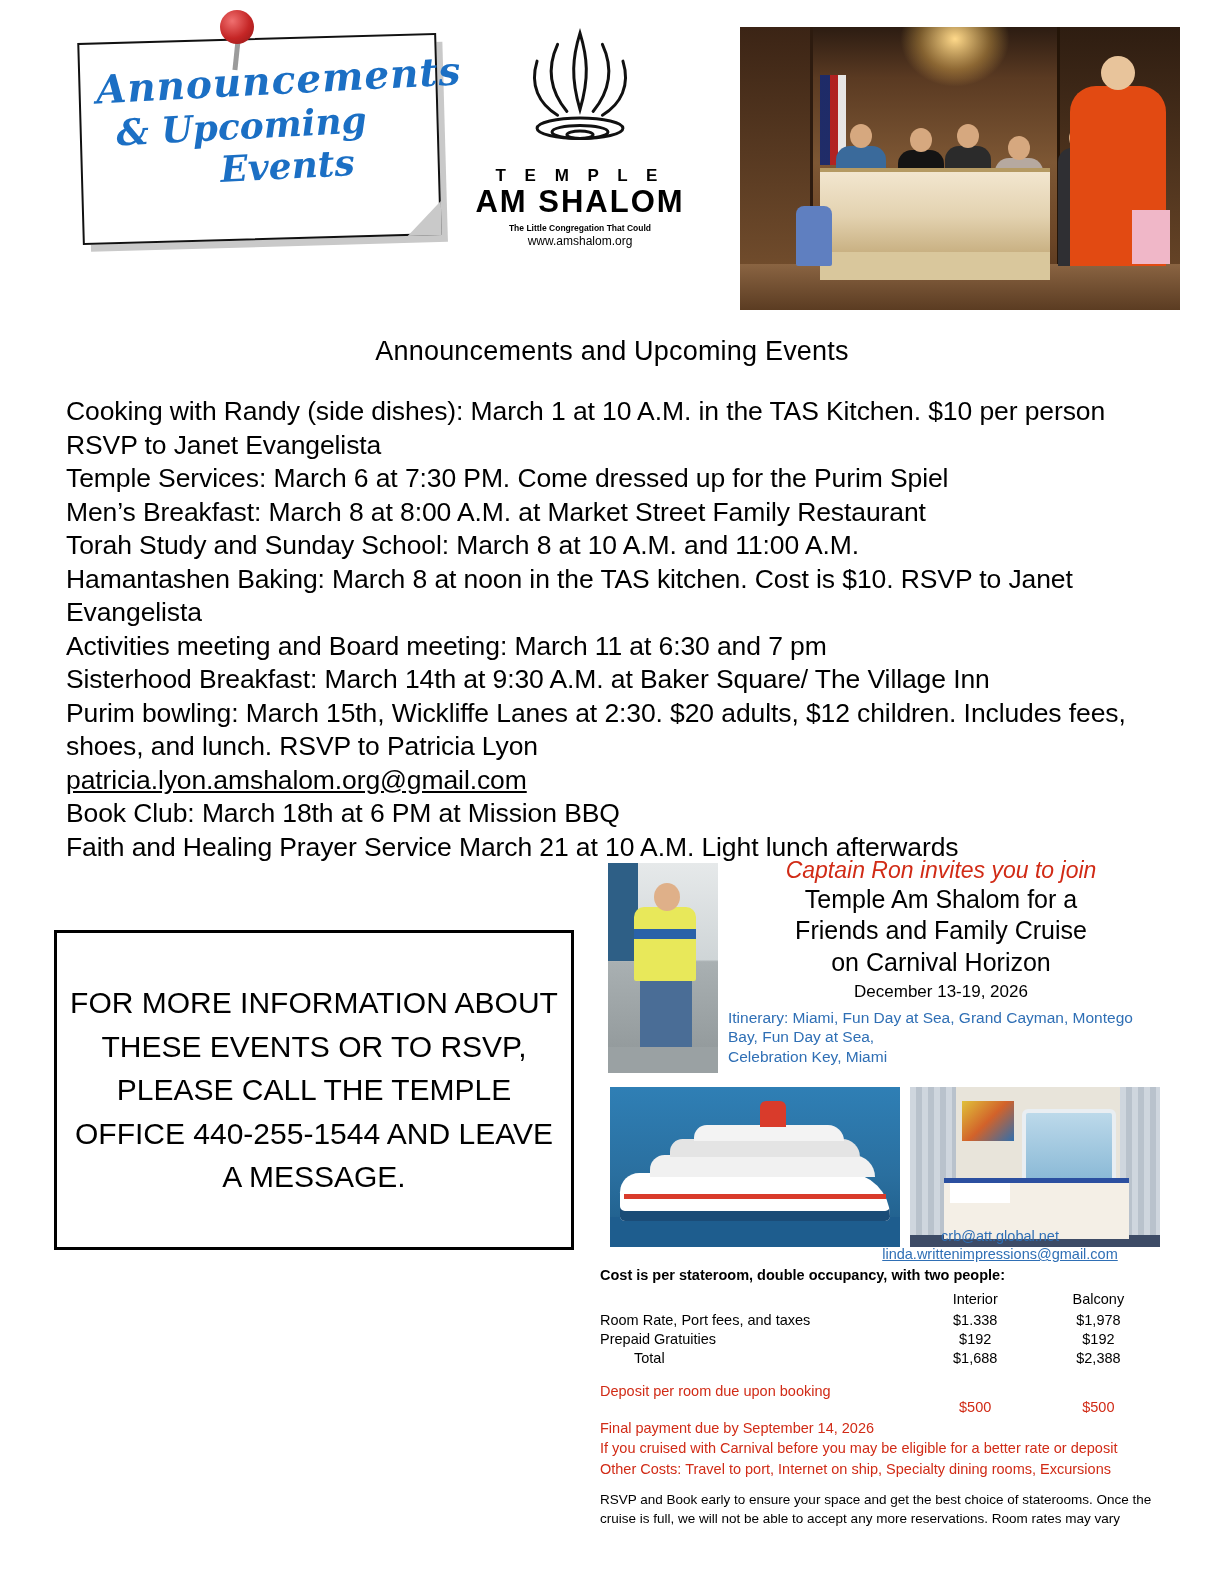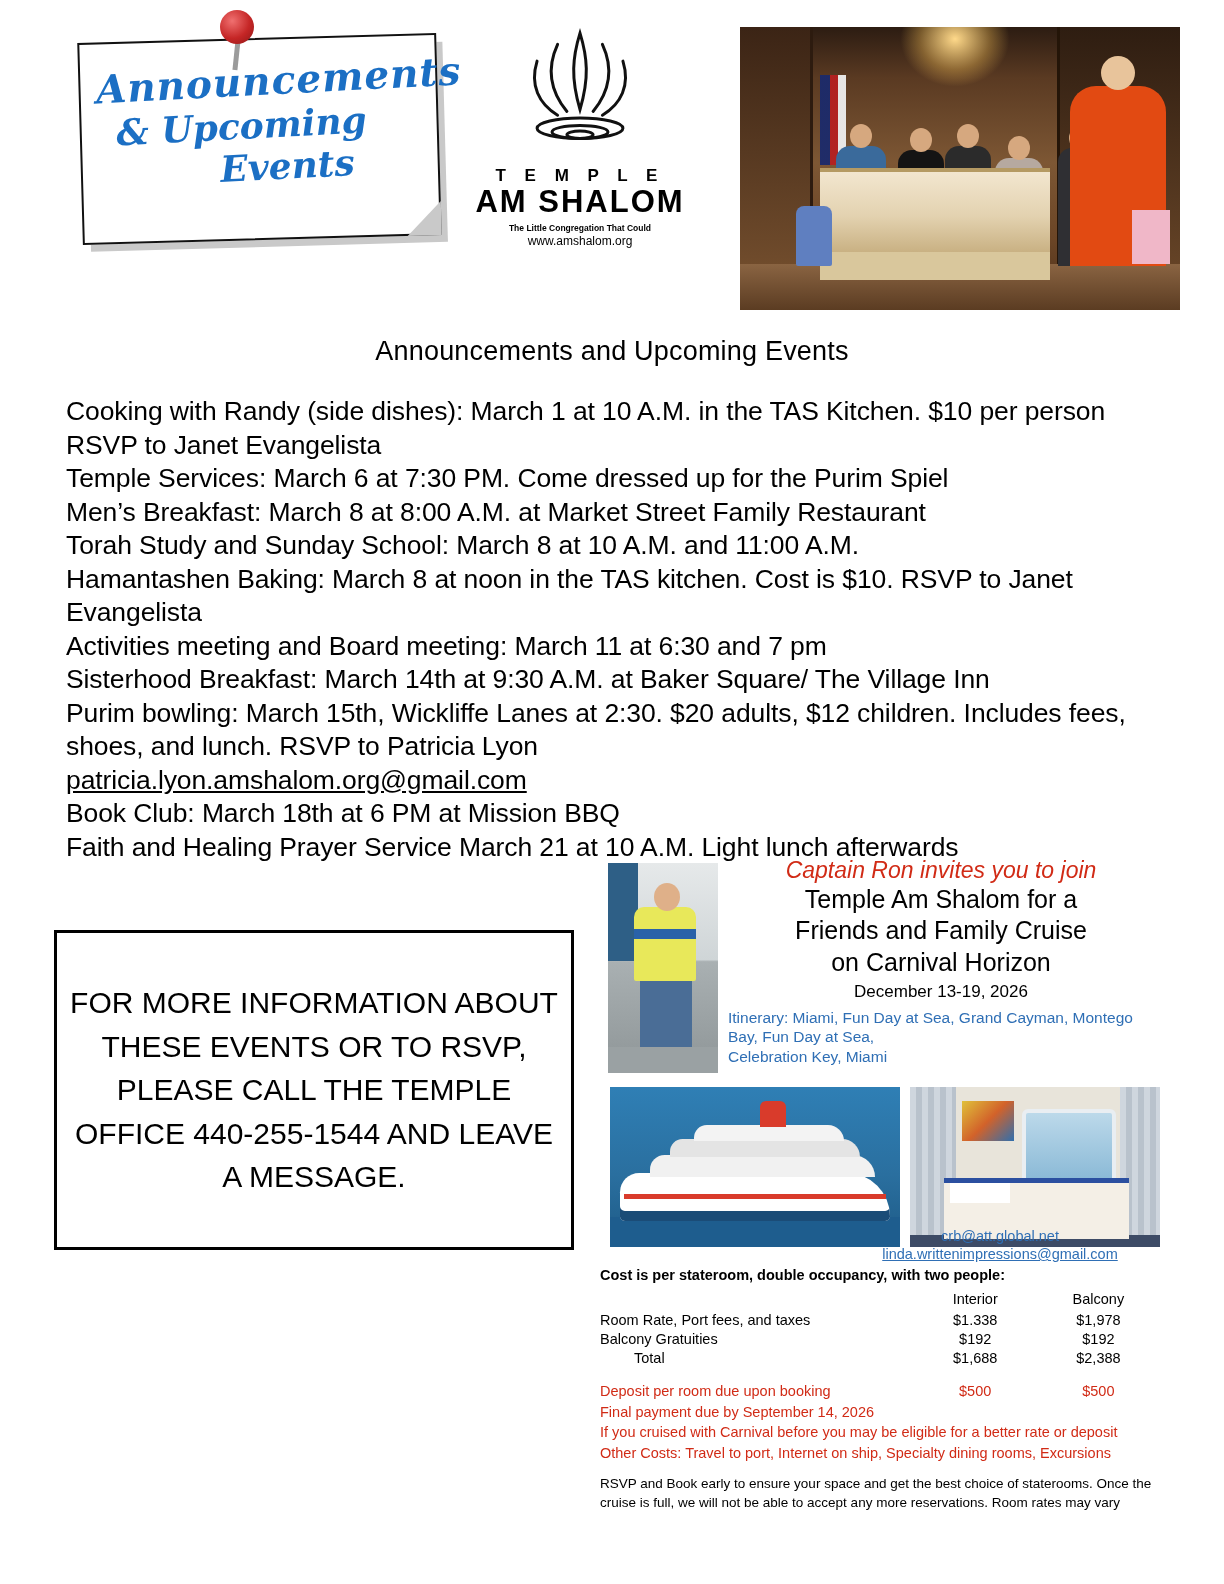--- a/index.html
+++ b/index.html
@@ -331,21 +331,21 @@
   .price .tot .lbl { padding-left: 34px; }
 
   .price-notes {
     margin-top: 14px;
     color: #d12b16;
     font-size: 14.5px;
     line-height: 1.42;
   }
   .price-notes .row { display: flex; }
   .price-notes .row .l { width: 56%; }
-  .price-notes .row .n { width: 22%; text-align: center; }
+  .price-notes .row .n { width: 22%; text-align: center; margin-top: 16px; }
   .price-foot {
     margin-top: 12px;
     font-size: 13.5px;
     line-height: 1.35;
     color: #000;
   }
 </style>
 </head>
 <body>
 
@@ -496,21 +496,21 @@
         <th class="lbl"></th>
         <th class="num">Interior</th>
         <th class="num">Balcony</th>
       </tr>
       <tr>
         <td class="lbl">Room Rate, Port fees, and taxes</td>
         <td class="num">$1.338</td>
         <td class="num">$1,978</td>
       </tr>
       <tr>
-        <td class="lbl">Balcony Gratuities</td>
+        <td class="lbl">Prepaid Gratuities</td>
         <td class="num">$192</td>
         <td class="num">$192</td>
       </tr>
       <tr class="tot">
         <td class="lbl">Total</td>
         <td class="num">$1,688</td>
         <td class="num">$2,388</td>
       </tr>
     </tbody>
       </table>

